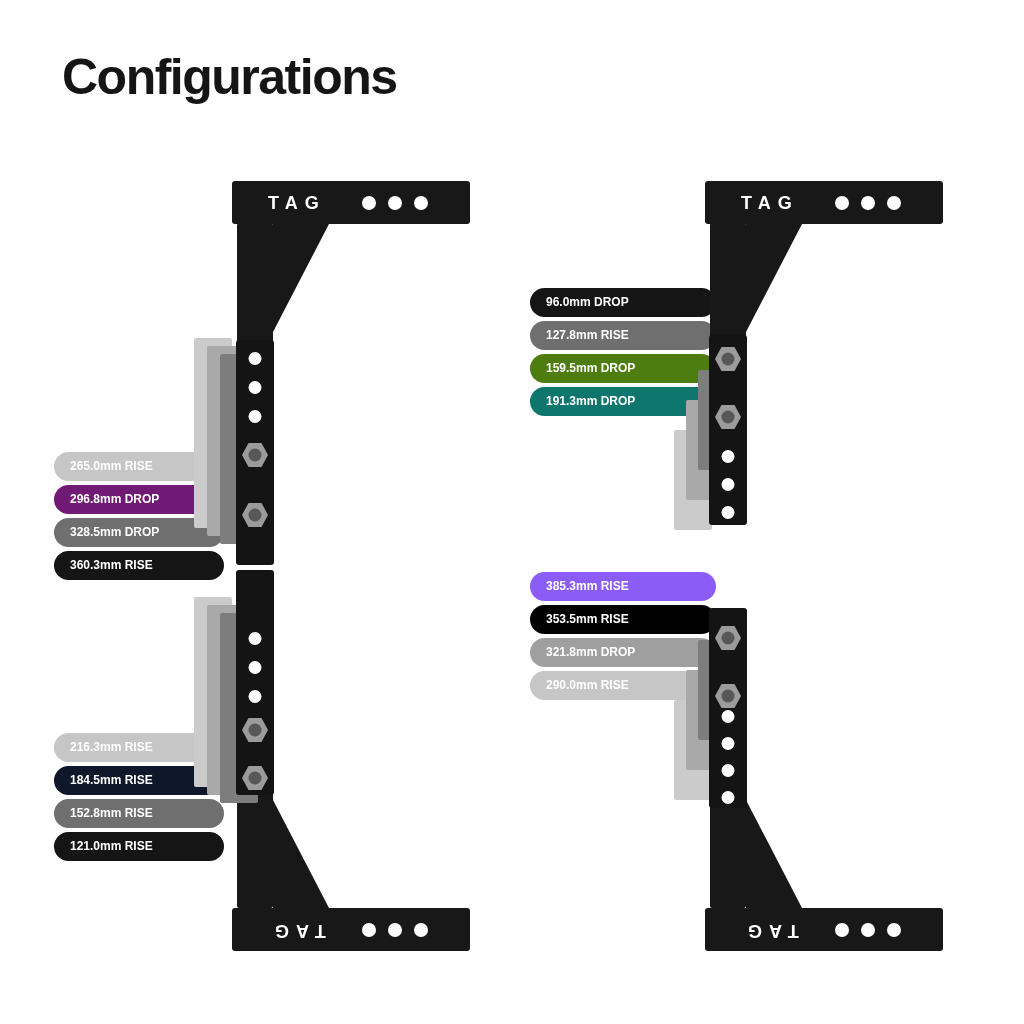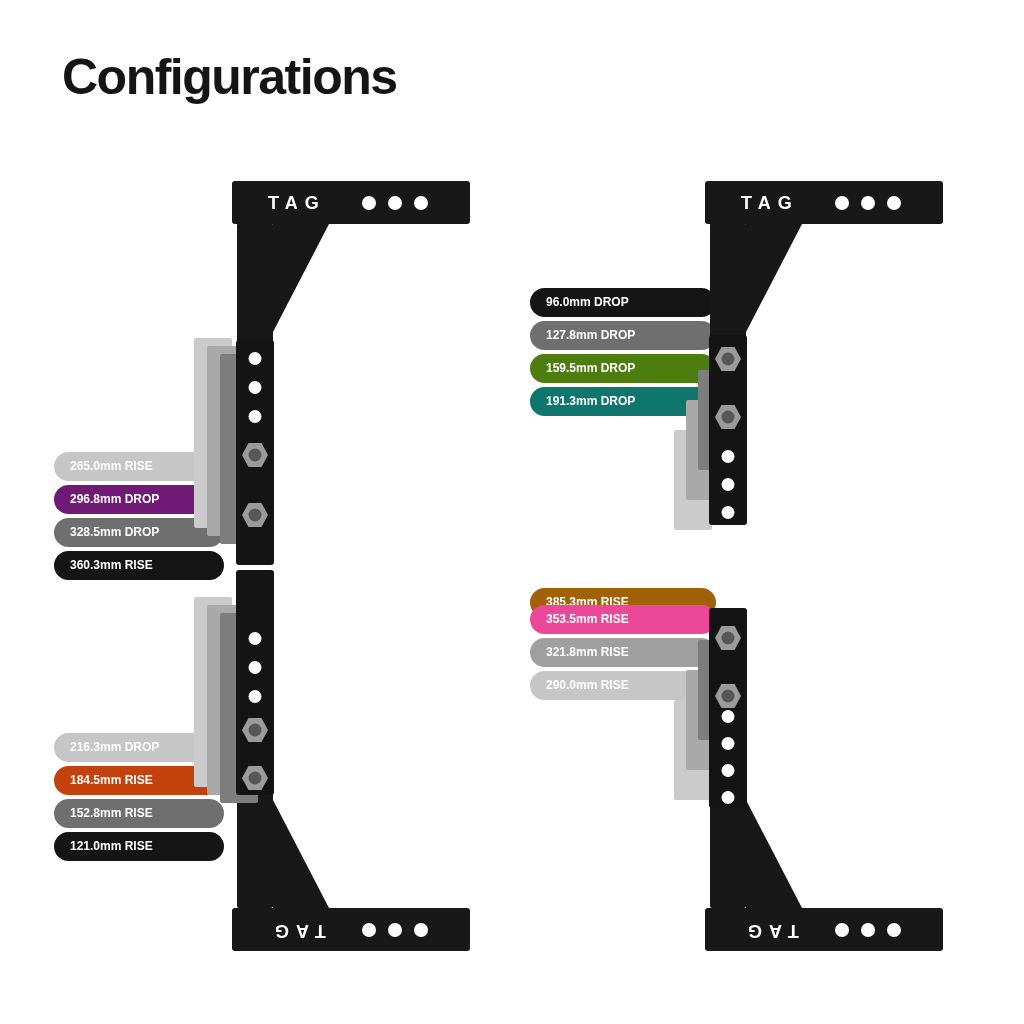--- a/index.html
+++ b/index.html
@@ -69,21 +69,21 @@
       <span class="hole" style="top:12px;"></span>
       <span class="hole" style="top:41px;"></span>
       <span class="hole" style="top:70px;"></span>
       <span class="nut" style="top:103px;"></span>
       <span class="nut" style="top:163px;"></span>
     </div>
   </div>
 
   <div>
     <div class="label-pill right" style="top: 288px; background: rgb(21, 21, 21);">96.0mm DROP</div>
-    <div class="label-pill right" style="top: 321px; background: rgb(111, 111, 111);">127.8mm DROP</div>
+    <div class="label-pill right" style="top: 321px; background: rgb(111, 111, 111);">127.8mm RISE</div>
     <div class="label-pill right" style="top: 354px; background: #4d7c0f;">159.5mm DROP</div>
     <div class="label-pill right" style="top: 387px; background: #0f766e;">191.3mm DROP</div>
 
     <div class="crossbar" style="left:705px; top:181px;">
       <span class="tag-logo">TAG</span>
       <span class="cb-hole" style="left:130px;"></span>
       <span class="cb-hole" style="left:156px;"></span>
       <span class="cb-hole" style="left:182px;"></span>
     </div>
     <div class="bar" style="left:710px; top:223px; height:215px;"></div>
@@ -96,22 +96,22 @@
     <div class="channel" style="left:709px; top:335px; height:190px;">
       <span class="nut" style="top:12px;"></span>
       <span class="nut" style="top:70px;"></span>
       <span class="hole" style="top:115px;"></span>
       <span class="hole" style="top:143px;"></span>
       <span class="hole" style="top:171px;"></span>
     </div>
   </div>
 
   <div>
-    <div class="label-pill left" style="top: 733px; background: rgb(198, 198, 198);">216.3mm DROP</div>
-    <div class="label-pill left" style="top: 766px; background: #c2410c;">184.5mm RISE</div>
+    <div class="label-pill left" style="top: 733px; background: rgb(198, 198, 198);">216.3mm RISE</div>
+    <div class="label-pill left" style="top: 766px; background: #0f172a;">184.5mm RISE</div>
     <div class="label-pill left" style="top: 799px; background: rgb(111, 111, 111);">152.8mm RISE</div>
     <div class="label-pill left" style="top: 832px; background: rgb(21, 21, 21);">121.0mm RISE</div>
 
     <div class="crossbar" style="left:232px; top:908px;">
       <span class="tag-logo flipped">TAG</span>
       <span class="cb-hole" style="left:130px;"></span>
       <span class="cb-hole" style="left:156px;"></span>
       <span class="cb-hole" style="left:182px;"></span>
     </div>
     <div class="bar" style="left:237px; top:660px; height:248px;"></div>
@@ -124,23 +124,23 @@
     <div class="channel" style="left:236px; top:570px; height:225px;">
       <span class="hole" style="top:62px;"></span>
       <span class="hole" style="top:91px;"></span>
       <span class="hole" style="top:120px;"></span>
       <span class="nut" style="top:148px;"></span>
       <span class="nut" style="top:196px;"></span>
     </div>
   </div>
 
   <div>
-    <div class="label-pill right" style="top: 588px; background: #a16207;">385.3mm RISE</div>
-    <div class="label-pill right" style="top: 605px; background: #ec4899;">353.5mm RISE</div>
-    <div class="label-pill right" style="top: 638px; background: rgb(159, 159, 159);">321.8mm RISE</div>
+    <div class="label-pill right" style="top: 572px; background: #8b5cf6;">385.3mm RISE</div>
+    <div class="label-pill right" style="top: 605px; background: #000000;">353.5mm RISE</div>
+    <div class="label-pill right" style="top: 638px; background: rgb(159, 159, 159);">321.8mm DROP</div>
     <div class="label-pill right" style="top: 671px; background: rgb(198, 198, 198);">290.0mm RISE</div>
 
     <div class="crossbar" style="left:705px; top:908px;">
       <span class="tag-logo flipped">TAG</span>
       <span class="cb-hole" style="left:130px;"></span>
       <span class="cb-hole" style="left:156px;"></span>
       <span class="cb-hole" style="left:182px;"></span>
     </div>
     <div class="bar" style="left:710px; top:620px; height:288px;"></div>
     <div class="gusset up" style="left:746px; top:800px;"></div>

